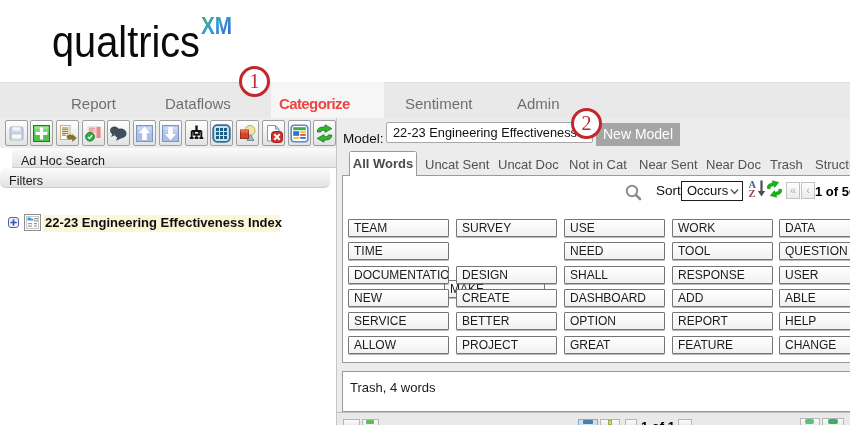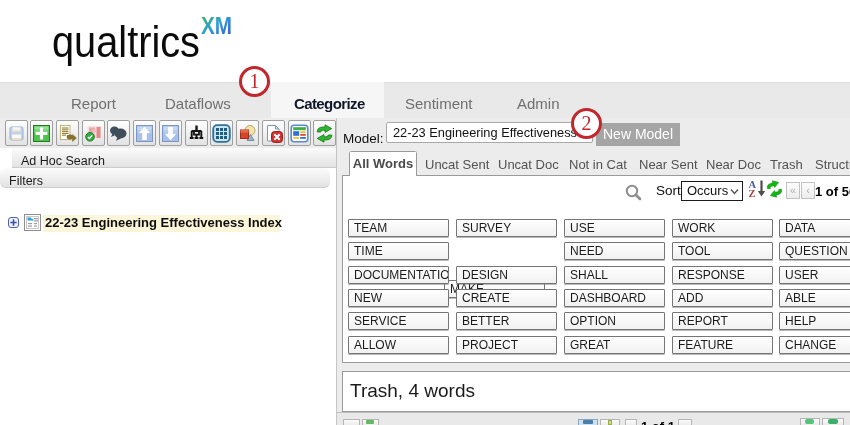--- a/index.html
+++ b/index.html
@@ -24,21 +24,21 @@
     <text x="52" y="56.5" font-size="45" fill="#0b0b0b" stroke="#ffffff" stroke-width="1.6" paint-order="stroke" textLength="148" lengthAdjust="spacingAndGlyphs" style="font-family:'Liberation Sans',sans-serif;">qualtrics</text>
     <text x="201" y="34.3" font-size="23.5" font-weight="bold" fill="url(#xmgrad)" textLength="31" lengthAdjust="spacingAndGlyphs" style="font-family:'Liberation Sans',sans-serif;">XM</text>
   </svg>
 
   <div class="abs" style="left:0;top:82;"></div>
   <div class="abs" style="left:0;top:82px;width:850px;height:36px;background:#e9e9e9;border-top:1px solid #dcdcdc;"></div>
   <div class="abs" style="left:271px;top:82px;width:113px;height:36px;background:#f6f6f6;"></div>
   <div class="abs" style="left:0;top:95px;width:850px;height:18px;font-size:15px;color:#6f6f6f;">
     <span class="abs" style="left:71px;">Report</span>
     <span class="abs" style="left:165px;">Dataflows</span>
-    <span class="abs" style="left:294px;font-weight:bold;color:#0f172a;letter-spacing:-0.6px;text-align:center;">Categorize</span>
+    <span class="abs" style="left:279px;font-weight:bold;color:#ef4444;letter-spacing:-0.6px;text-align:center;">Categorize</span>
     <span class="abs" style="left:405px;">Sentiment</span>
     <span class="abs" style="left:517px;">Admin</span>
   </div>
 
   <div class="abs" style="left:0;top:118px;width:336px;height:30px;background:#ededed;"></div>
   <div id="toolbar">
       <div class="abs" style="left:4.5px;top:120px;width:23px;height:26px;background:linear-gradient(#fefefe,#e2e2e2);border:1px solid #9f9f9f;border-radius:2px;">
         <svg width="19" height="19" viewBox="0 0 19 19" style="position:absolute;left:1px;top:2.5px">
           <path d="M3 4.5 q0-1.5 1.5-1.5 h10 q1.5 0 1.5 1.5 v10 q0 1.5-1.5 1.5 h-10 q-1.5 0-1.5-1.5 z" fill="#c2d0e8" stroke="#9fb2d2"></path>
           <path d="M5.5 3.2 h8 v4.8 h-8 z" fill="#f2f5fa"></path>
@@ -270,21 +270,21 @@
       <div class="chip" style="left:672px;top:336px;">FEATURE</div>
       <div class="chip" style="left:779px;top:336px;">CHANGE</div>
     </div>
   <style>
     .chip { position:absolute; width:101px; height:18px; background:linear-gradient(#ffffff,#f1f1f1);
             border:1px solid #757575; border-radius:1px; box-shadow:0 1px 0 rgba(100,100,100,0.45);
             font-size:12px; color:#1b1b1b; line-height:16px; padding-left:5px; white-space:nowrap; overflow:hidden; }
   </style>
 
   <div class="abs" style="left:342px;top:371px;width:521px;height:41px;background:#fff;border:1px solid #9a9a9a;"></div>
-  <div class="abs" style="left:350px;top:380px;font-size:19px;color:#1a1a1a;">Trash, 4 words</div>
+  <div class="abs" style="left:350px;top:380px;font-size:13px;color:#1a1a1a;">Trash, 4 words</div>
 
   <div class="abs" style="left:337px;top:412px;width:513px;height:13px;background:#e9e9e9;border-top:1px solid #bdbdbd;"></div>
   <div class="abs bb" style="left:343px;top:419px;width:17px;"></div>
   <div class="abs bb" style="left:362px;top:419px;width:17px;"></div>
     <div class="abs" style="left:366px;top:420px;width:8px;height:4px;background:#62bb62;border-radius:1px;"></div>
   <div class="abs bb" style="left:578px;top:419px;width:20px;background:#cfe0ef;border-color:#8aa8c0;"></div>
     <div class="abs" style="left:583px;top:420px;width:10px;height:4px;background:#4a7faa;border-radius:1px;"></div>
   <div class="abs bb" style="left:600px;top:419px;width:20px;"></div>
     <div class="abs" style="left:608px;top:420px;width:4px;height:5px;background:#cadb7a;border:1px solid #9ab04a;"></div>
   <div class="abs bb" style="left:625px;top:419px;width:12px;"></div>

